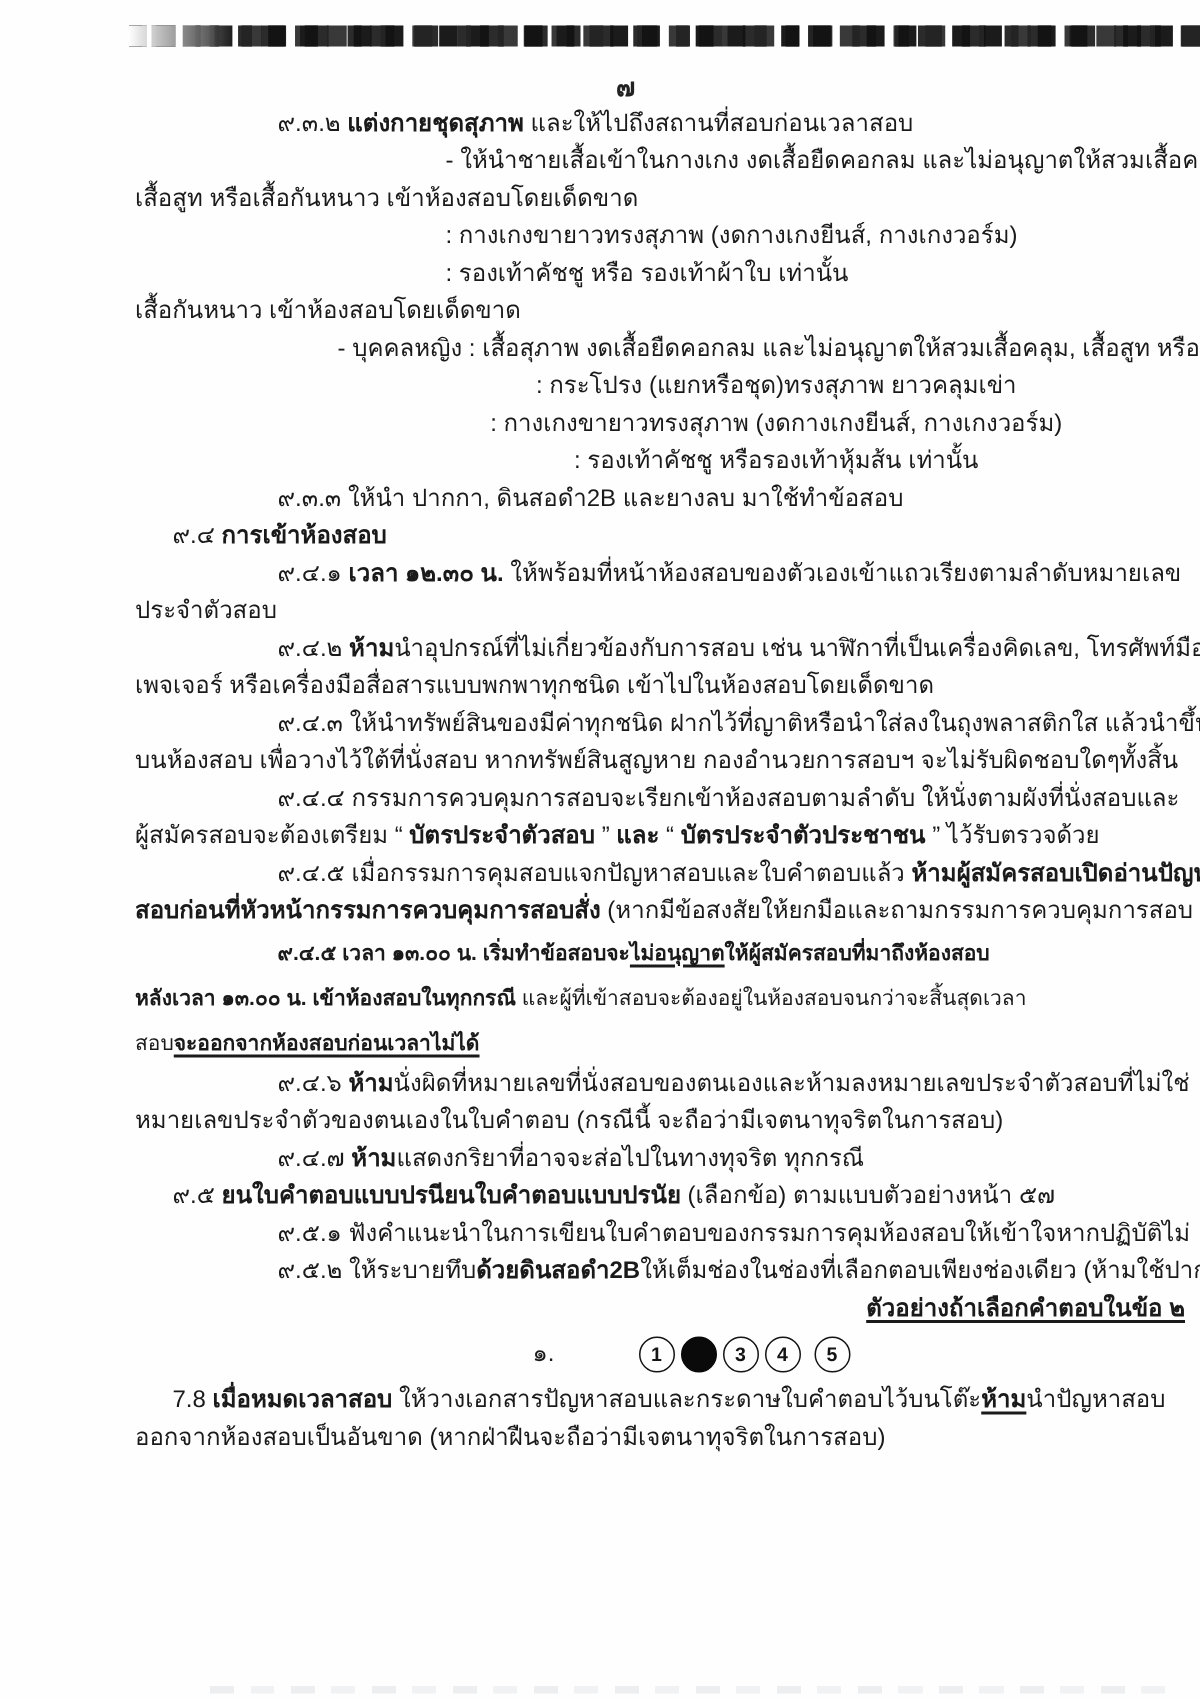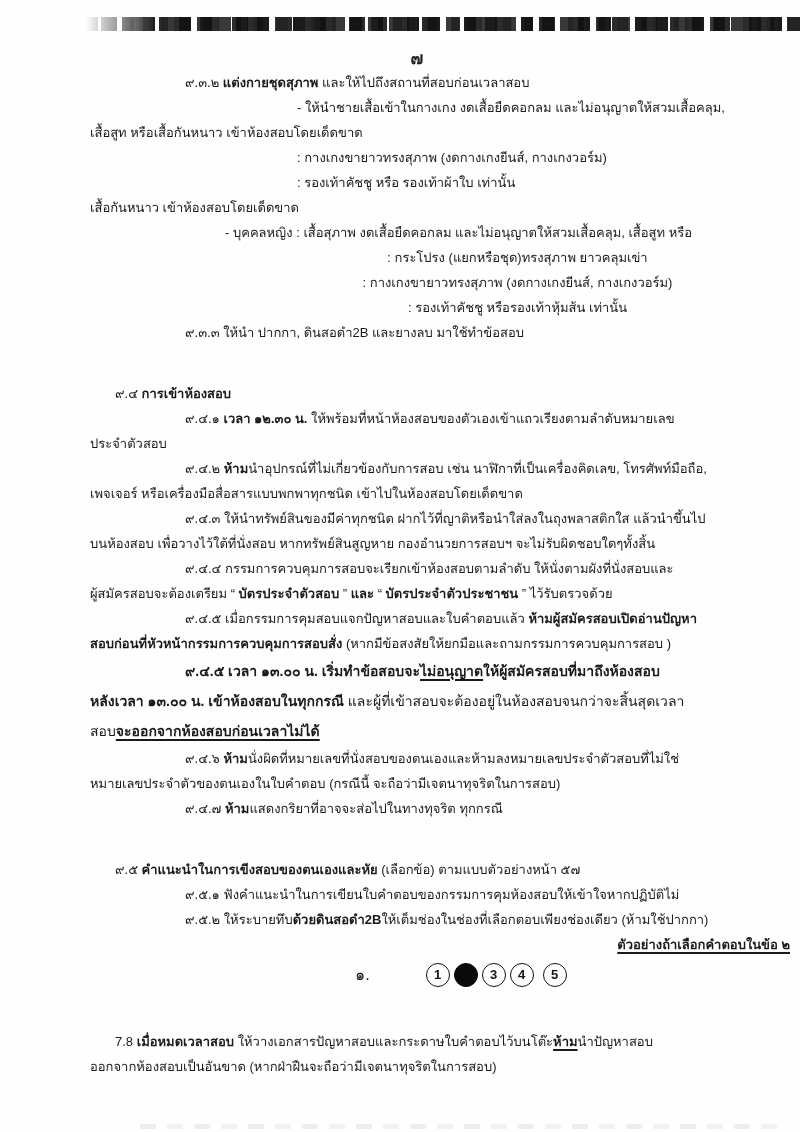--- a/index.html
+++ b/index.html
@@ -38,27 +38,27 @@
   .page-number{
     position:absolute;top:44px;left:0;width:800px;
     text-align:center;text-indent:34px;
     font-size:17px;font-weight:bold;color:#222;
   }
   .doc{
     position:absolute;top:70px;left:90px;width:700px;
   }
   .line{
     white-space:nowrap;
-    font-size:13px;
+    font-size:16px;
     line-height:25px;
     height:25px;
   }
   .line.lg{font-size:14px;line-height:30px;height:30px;}
   .l0{padding-left:0;}
-  .l1{padding-left:25px;margin-top:36px;}
+  .l1{padding-left:25px;}
   .l2{padding-left:95px;}
   .l3{padding-left:135px;}
   .l4{padding-left:155px;text-align:center;}
   .l5{padding-left:207px;}
   .center{text-align:right;white-space:nowrap;}
   .b{font-weight:bold;}
   .u{text-decoration:underline;text-decoration-thickness:1.5px;text-underline-offset:3px;}
   
   .choices-row{
     height:36px;line-height:36px;
@@ -106,21 +106,21 @@
       <div class="line l2"><span>๙.๔.๔ กรรมการควบคุมการสอบจะเรียกเข้าห้องสอบตามลำดับ ให้นั่งตามผังที่นั่งสอบและ</span></div>
       <div class="line l0"><span>ผู้สมัครสอบจะต้องเตรียม “ </span><span class="b">บัตรประจำตัวสอบ</span><span> ” </span><span class="b">และ</span><span> “ </span><span class="b">บัตรประจำตัวประชาชน</span><span> ” ไว้รับตรวจด้วย</span></div>
       <div class="line l2"><span>๙.๔.๕ เมื่อกรรมการคุมสอบแจกปัญหาสอบและใบคำตอบแล้ว </span><span class="b">ห้ามผู้สมัครสอบเปิดอ่านปัญหา</span></div>
       <div class="line l0"><span class="b">สอบก่อนที่หัวหน้ากรรมการควบคุมการสอบสั่ง</span><span> (หากมีข้อสงสัยให้ยกมือและถามกรรมการควบคุมการสอบ )</span></div>
       <div class="line l2 lg"><span class="b">๙.๔.๕ เวลา ๑๓.๐๐ น. เริ่มทำข้อสอบจะ</span><span class="b u">ไม่อนุญาต</span><span class="b">ให้ผู้สมัครสอบที่มาถึงห้องสอบ</span></div>
       <div class="line l0 lg"><span class="b">หลังเวลา ๑๓.๐๐ น. เข้าห้องสอบในทุกกรณี</span><span> และผู้ที่เข้าสอบจะต้องอยู่ในห้องสอบจนกว่าจะสิ้นสุดเวลา</span></div>
       <div class="line l0 lg"><span>สอบ</span><span class="b u">จะออกจากห้องสอบก่อนเวลาไม่ได้</span></div>
       <div class="line l2"><span>๙.๔.๖ </span><span class="b">ห้าม</span><span>นั่งผิดที่หมายเลขที่นั่งสอบของตนเองและห้ามลงหมายเลขประจำตัวสอบที่ไม่ใช่</span></div>
       <div class="line l0"><span>หมายเลขประจำตัวของตนเองในใบคำตอบ (กรณีนี้ จะถือว่ามีเจตนาทุจริตในการสอบ)</span></div>
       <div class="line l2"><span>๙.๔.๗ </span><span class="b">ห้าม</span><span>แสดงกริยาที่อาจจะส่อไปในทางทุจริต ทุกกรณี</span></div>
-      <div class="line l1"><span>๙.๕ </span><span class="b">คำแนะนำในการเขีงสอบของตนเองและหัย</span><span> (เลือกข้อ) ตามแบบตัวอย่างหน้า ๕๗</span></div>
+      <div class="line l1"><span>๙.๕ </span><span class="b">ยนใบคำตอบแบบปรนียนใบคำตอบแบบปรนัย</span><span> (เลือกข้อ) ตามแบบตัวอย่างหน้า ๕๗</span></div>
       <div class="line l2"><span>๙.๕.๑ ฟังคำแนะนำในการเขียนใบคำตอบของกรรมการคุมห้องสอบให้เข้าใจหากปฏิบัติไม่</span></div>
       <div class="line l2"><span>๙.๕.๒ ให้ระบายทึบ</span><span class="b">ด้วยดินสอดำ2B</span><span>ให้เต็มช่องในช่องที่เลือกตอบเพียงช่องเดียว (ห้ามใช้ปากกา)</span></div>
       <div class="line l0 center"><span class="b u">ตัวอย่างถ้าเลือกคำตอบในข้อ ๒</span></div>
       <div class="choices-row">
         <span class="choice-label">๑.</span>
         <span class="bubble">1</span>
         <span class="bubble filled">2</span>
         <span class="bubble">3</span>
         <span class="bubble">4</span>
         <span class="bubble">5</span>

